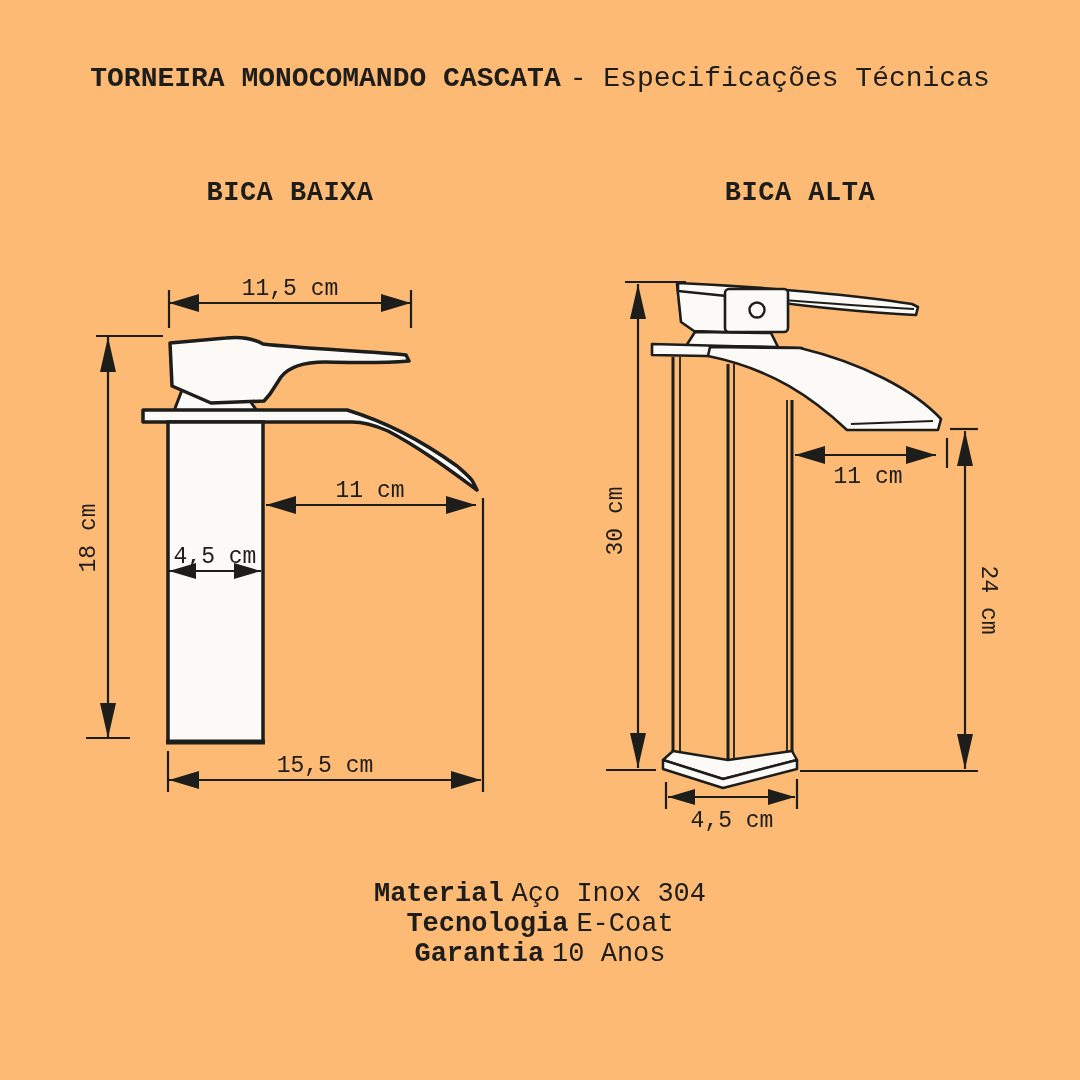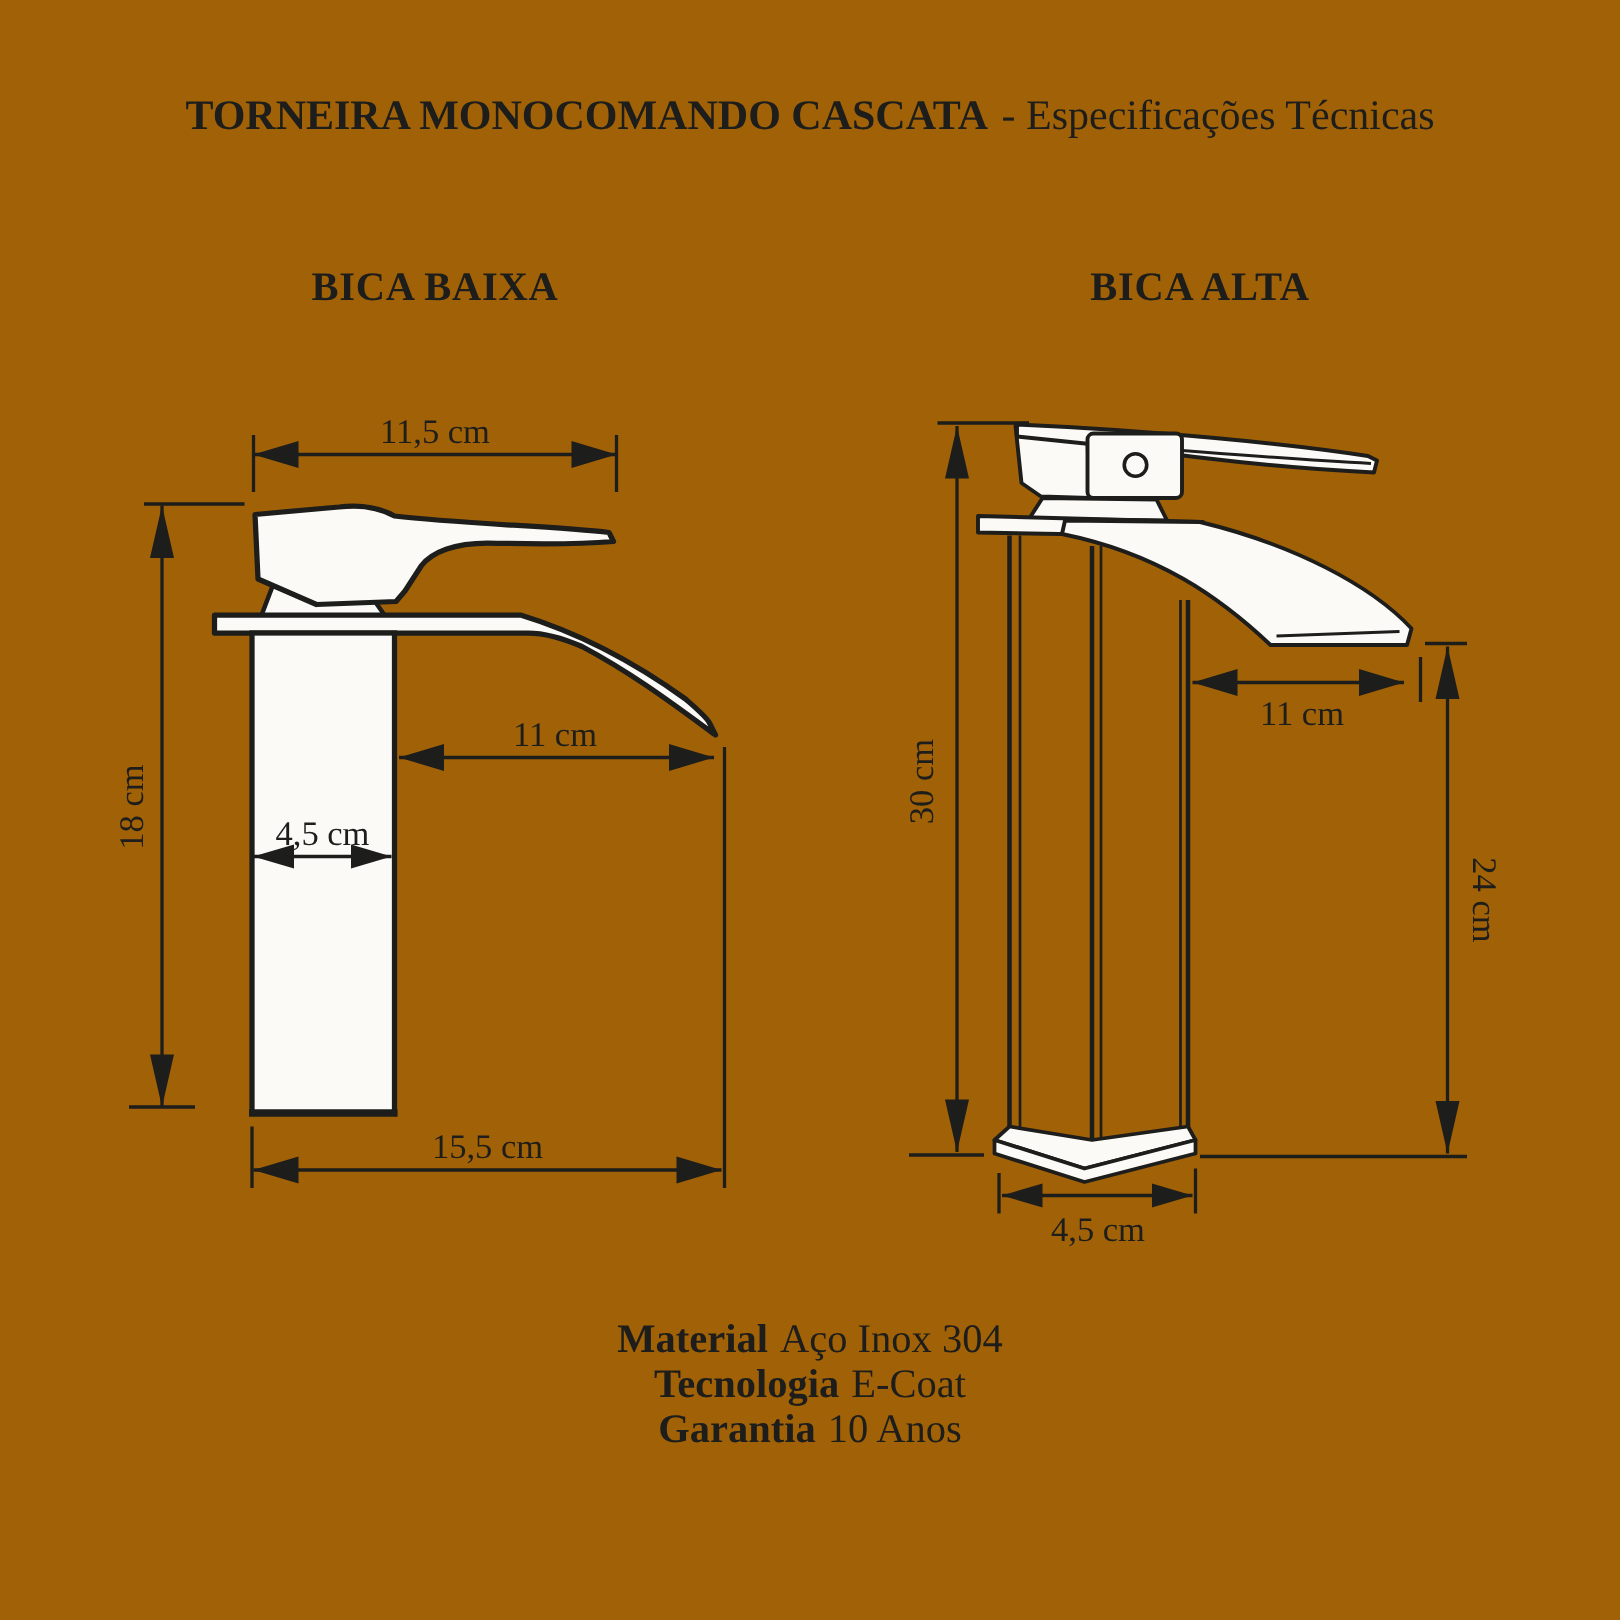--- a/index.html
+++ b/index.html
@@ -1,20 +1,20 @@
 <!DOCTYPE html>
 <html><head>
 <meta charset="utf-8">
 <style>
   html,body{margin:0;padding:0;}
   .stage{
     position:relative;
     width:1080px;height:1080px;
-    background:#a16207;
-    font-family:Liberation Serif, serif;
+    background:#fdba74;
+    font-family:Liberation Mono, monospace;
     overflow:hidden;
   }
   svg{display:block;}
   .ink-line{stroke:#1d1d1b;fill:none;}
   .ink-fill{fill:#1d1d1b;stroke:none;}
   .shape{fill:#fbfaf6;stroke:#1d1d1b;}
   .t-title{font-size:28px;fill:#1d1d1b;}
   .t-title .b{font-weight:700;}
   .t-head{font-size:27px;font-weight:700;fill:#1d1d1b;letter-spacing:.5px;}
   .t-dim{font-size:23px;fill:#1d1d1b;}

